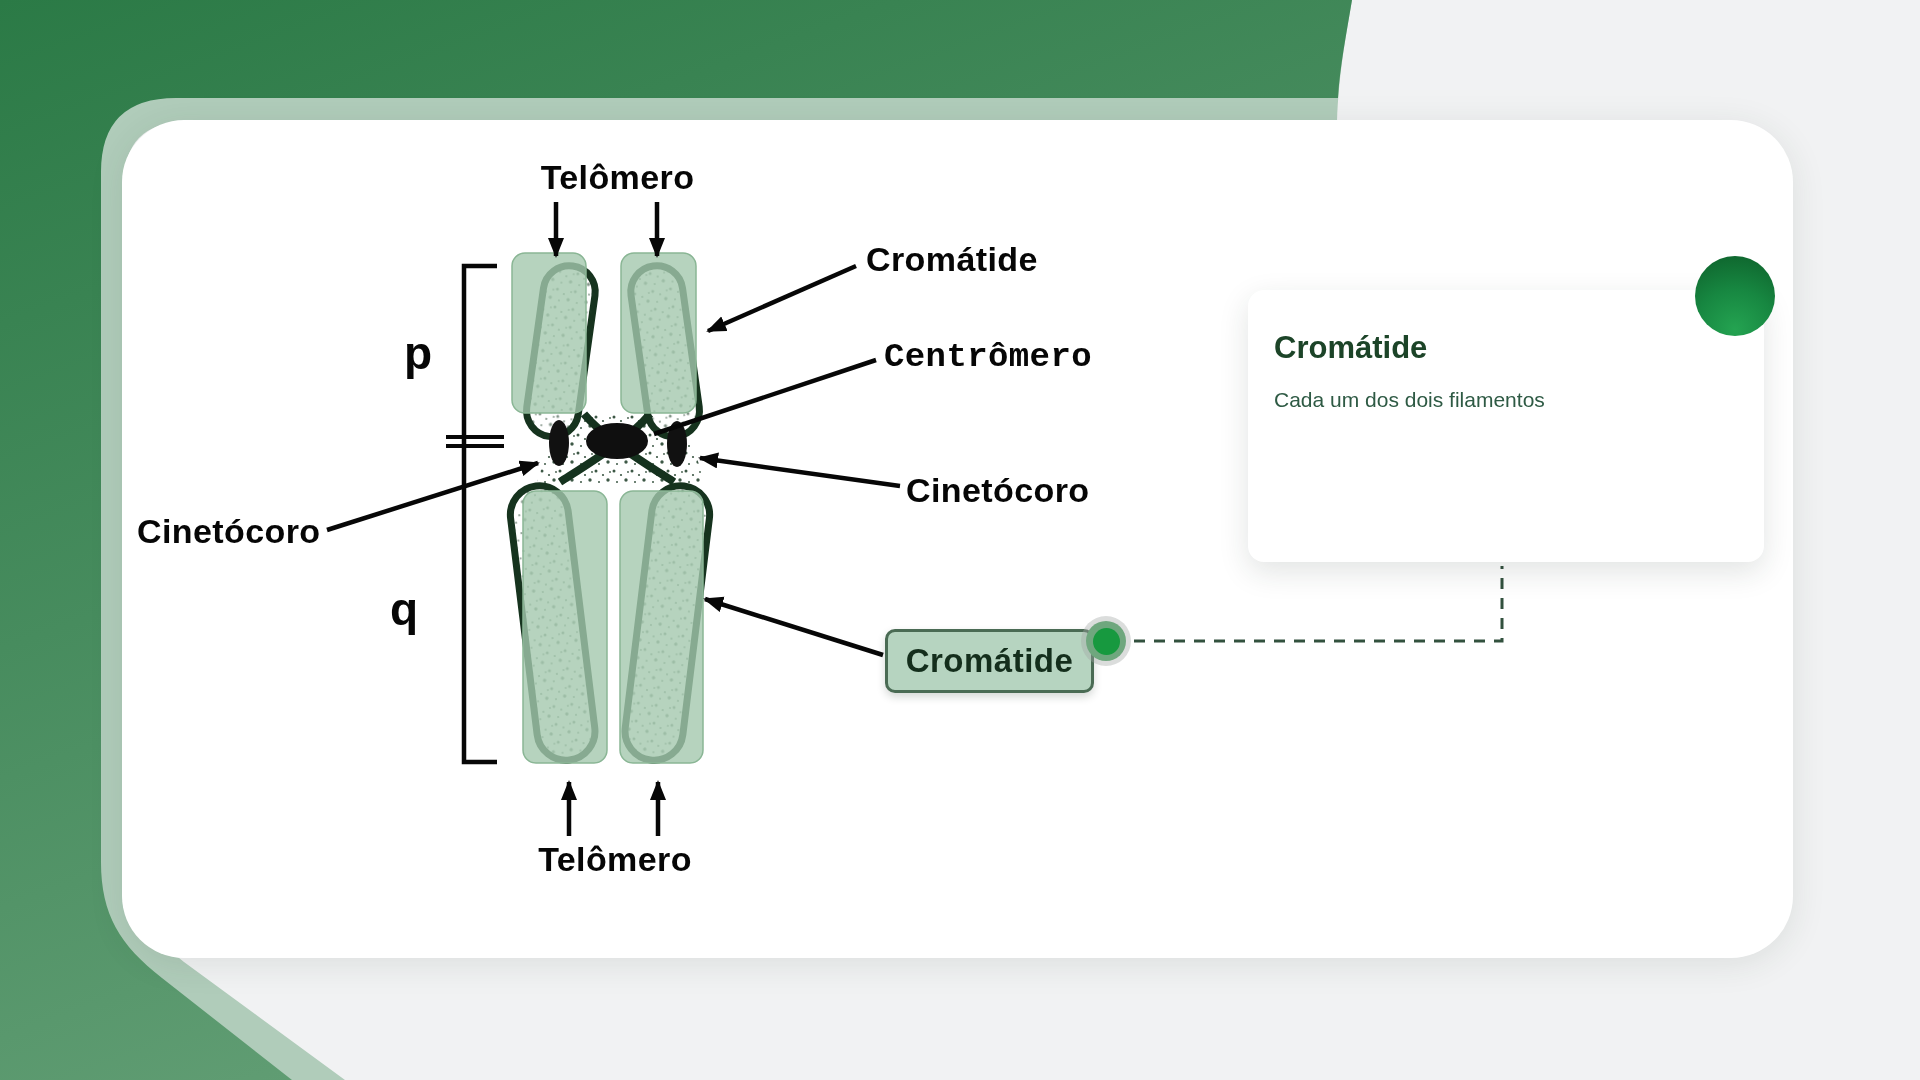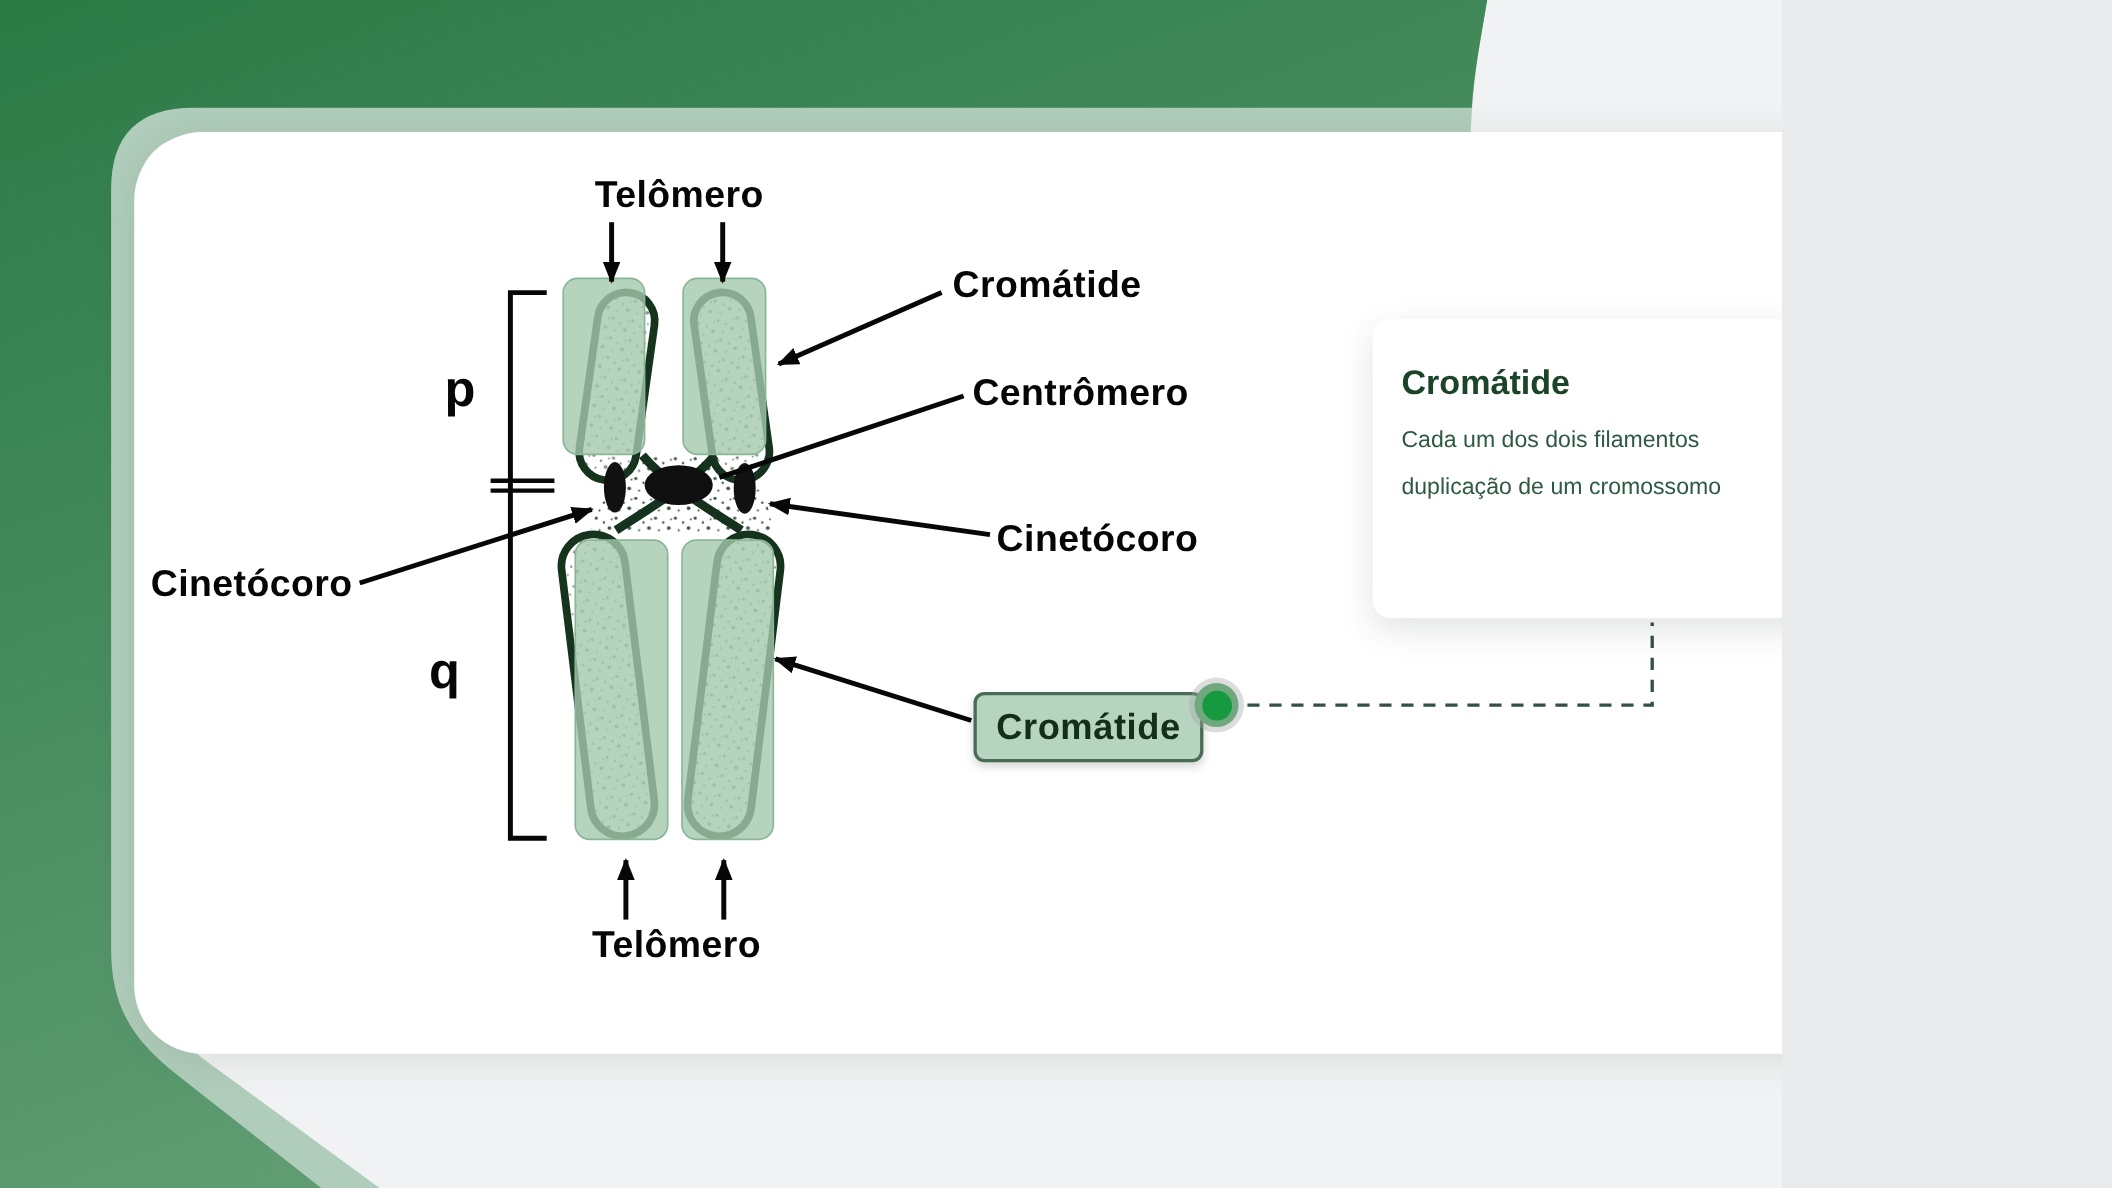--- a/index.html
+++ b/index.html
@@ -1,16 +1,16 @@
 <!DOCTYPE html>
 <html><head>
 <meta charset="utf-8">
 <style>
   html,body{margin:0;padding:0;background:#e9ebec;}
-  .stage{position:relative;width:1620px;height:1080px;overflow:hidden;
+  .stage{position:relative;width:1920px;height:1080px;overflow:hidden;
          background:#f1f2f3;font-family:"Liberation Sans",sans-serif;}
   .bg-svg,.diagram-svg{position:absolute;left:0;top:0;width:1920px;height:1080px;}
   .bg-svg{z-index:0;}
   .main-card{position:absolute;left:122px;top:120px;width:1671px;height:838px;
              background:#ffffff;border-radius:62px;z-index:1;
              box-shadow:0 6px 34px rgba(35,60,44,0.10);}
   .diagram-svg{z-index:2;pointer-events:none;}
   .dlabel{position:absolute;z-index:3;color:#060606;font-weight:700;
           font-size:34px;letter-spacing:.4px;white-space:nowrap;}
   .dlabel.centered{text-align:center;}
@@ -119,36 +119,35 @@
       <path d="M900,486 L700,458" marker-end="url(#ah)"></path>
       <path d="M327,530 L538,463" marker-end="url(#ah)"></path>
       <path d="M883,655 L705,599" marker-end="url(#ah)"></path>
     </g>
 
     <path d="M1134,641 H1502 V566" stroke="#32513e" stroke-width="3" stroke-dasharray="11 9" fill="none"></path>
   </svg>
 
   <div class="dlabel centered" style="left:525px;top:158px;width:185px;">Telômero</div>
   <div class="dlabel" style="left:866px;top:240px;">Cromátide</div>
-  <div class="dlabel" style="left:884px;top:338px;">Centrômero</div>
+  <div class="dlabel" style="left:884px;top:338px;font-family:Liberation Mono, monospace;">Centrômero</div>
   <div class="dlabel" style="left:906px;top:471px;">Cinetócoro</div>
   <div class="dlabel" style="left:137px;top:512px;">Cinetócoro</div>
   <div class="dlabel armletter" style="left:404px;top:326px;">p</div>
   <div class="dlabel armletter" style="left:390px;top:582px;">q</div>
   <div class="dlabel centered" style="left:525px;top:840px;width:180px;">Telômero</div>
 
   <div class="chip">
     <span>Cromátide</span>
   </div>
   <div class="marker">
     <div class="mid">
       <div class="core"></div>
     </div>
   </div>
 
   <div class="tooltip-card">
     <div class="tooltip-title">Cromátide</div>
     <div class="tooltip-line">Cada um dos dois filamentos</div>
-    <div class="tooltip-line">duplicação de um cromossomo</div>
   </div>
   <div class="tooltip-dot"></div>
 
 </div>
 
 </body></html>

